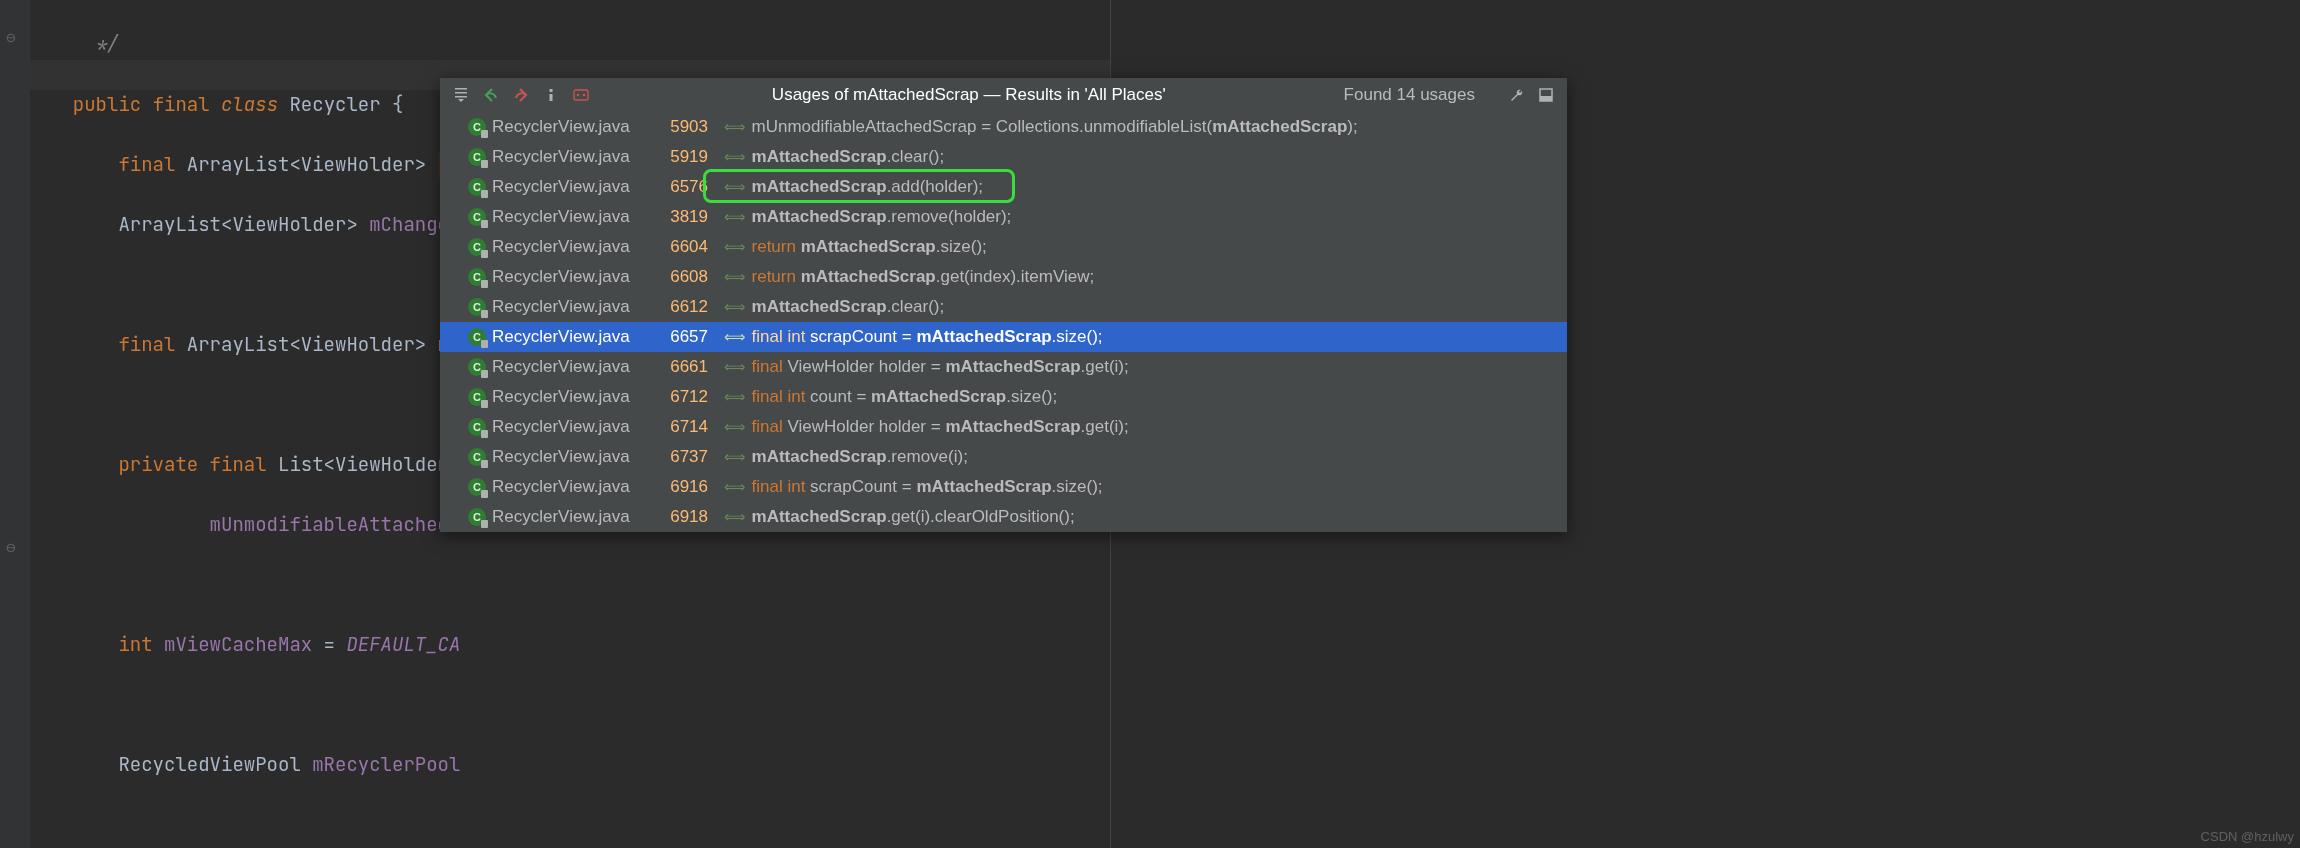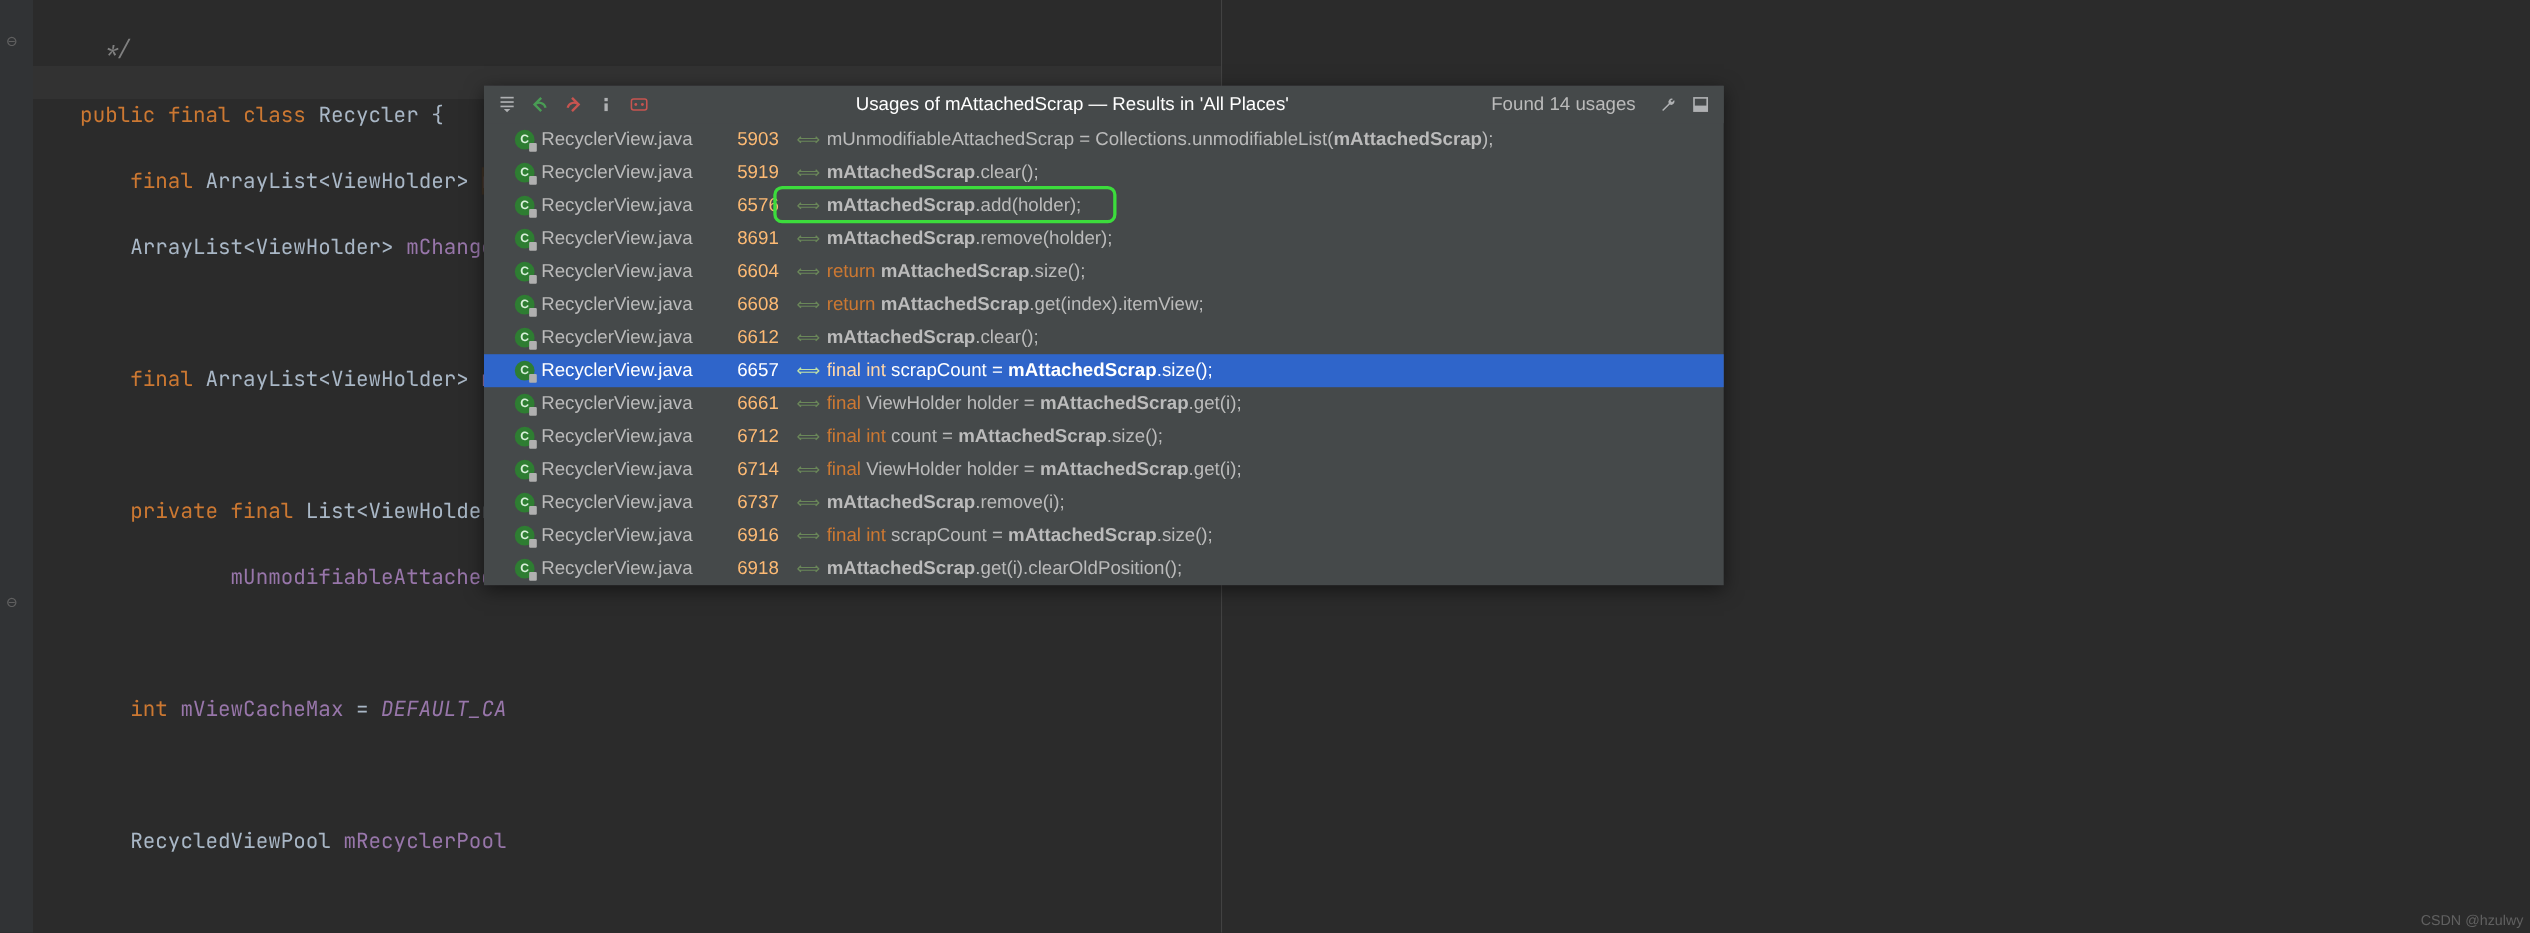--- a/index.html
+++ b/index.html
@@ -37,21 +37,21 @@
   height: 848px;
   padding-left: 20px;
   white-space: pre;
   line-height: 30px;
 }
 
 .code-line { height: 30px; }
 
 .kw-pub { color: #cc7832; }
 .kw-final { color: #cc7832; }
-.kw-class { color: #cc7832; }
+.kw-class { color: #cc7832; font-style: italic; }
 .kw-new { color: #cc7832; }
 .kw-private { color: #cc7832; }
 .kw-int { color: #cc7832; }
 .type { color: #a9b7c6; }
 .field { color: #9876aa; }
 .field-it { color: #9876aa; font-style: italic; }
 .punct { color: #a9b7c6; }
 .comment { color: #808080; font-style: italic; }
 
 .highlight-line {
@@ -111,21 +111,21 @@
 
 .hdr-title {
   flex: 1;
   text-align: center;
   color: #ffffff;
   font-size: 17px;
 }
 .hdr-found {
   color: #bbbbbb;
   font-size: 17px;
-  margin-right: 12px;
+  margin-right: 24px;
 }
 
 .popup-rows { }
 
 .row {
   display: flex;
   align-items: center;
   height: 30px;
   padding-left: 28px;
   gap: 6px;
@@ -299,21 +299,21 @@
         <div class="file-icon">C</div>
         <span class="file">RecyclerView.java</span>
         <span class="lineno">6576</span>
         <span class="rw-icon">⟺</span>
         <span class="code"><span class="strong">mAttachedScrap</span>.add(holder);</span>
         <div class="green-box" style="left: 263px; top: -3px; width: 312px; height: 34px;"></div>
       </div>
       <div class="row">
         <div class="file-icon">C</div>
         <span class="file">RecyclerView.java</span>
-        <span class="lineno">8691</span>
+        <span class="lineno">3819</span>
         <span class="rw-icon">⟺</span>
         <span class="code"><span class="strong">mAttachedScrap</span>.remove(holder);</span>
       </div>
       <div class="row">
         <div class="file-icon">C</div>
         <span class="file">RecyclerView.java</span>
         <span class="lineno">6604</span>
         <span class="rw-icon">⟺</span>
         <span class="code"><span class="kw">return </span><span class="strong">mAttachedScrap</span>.size();</span>
       </div>

